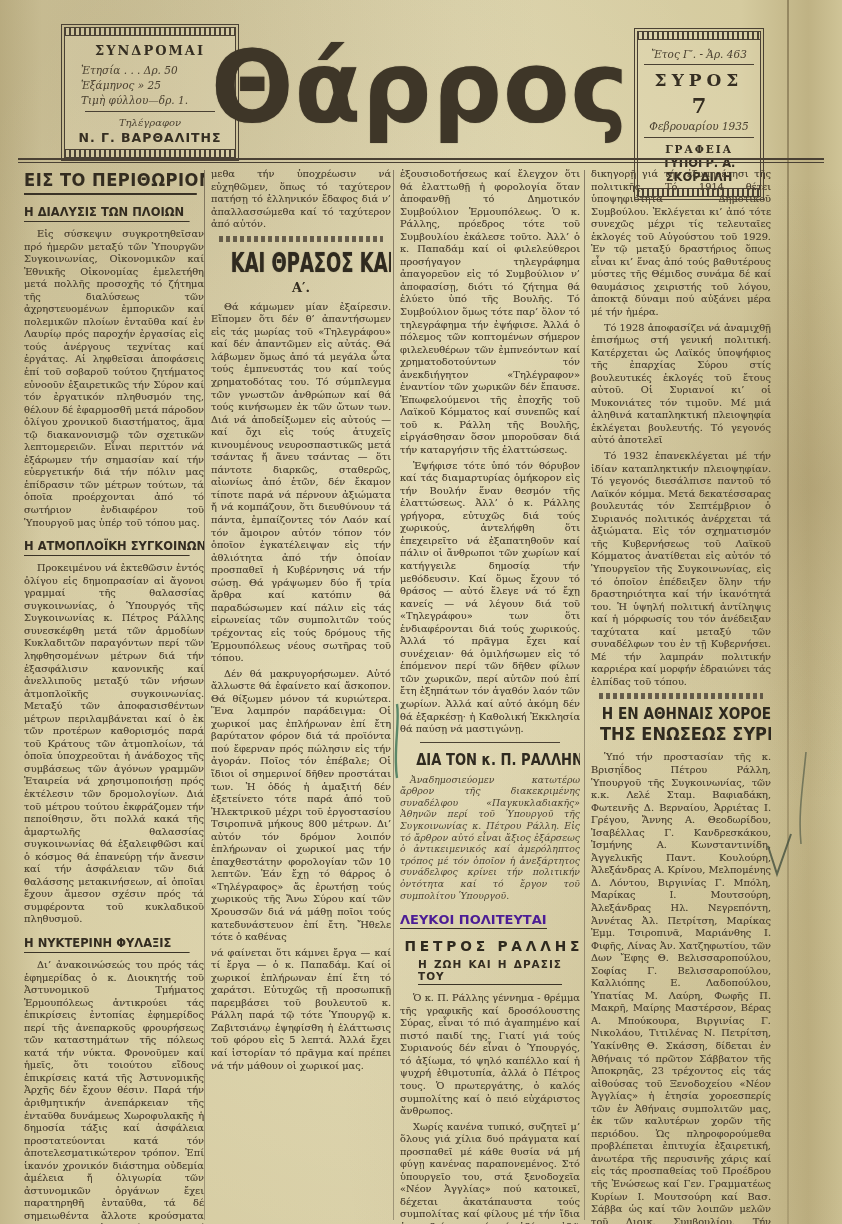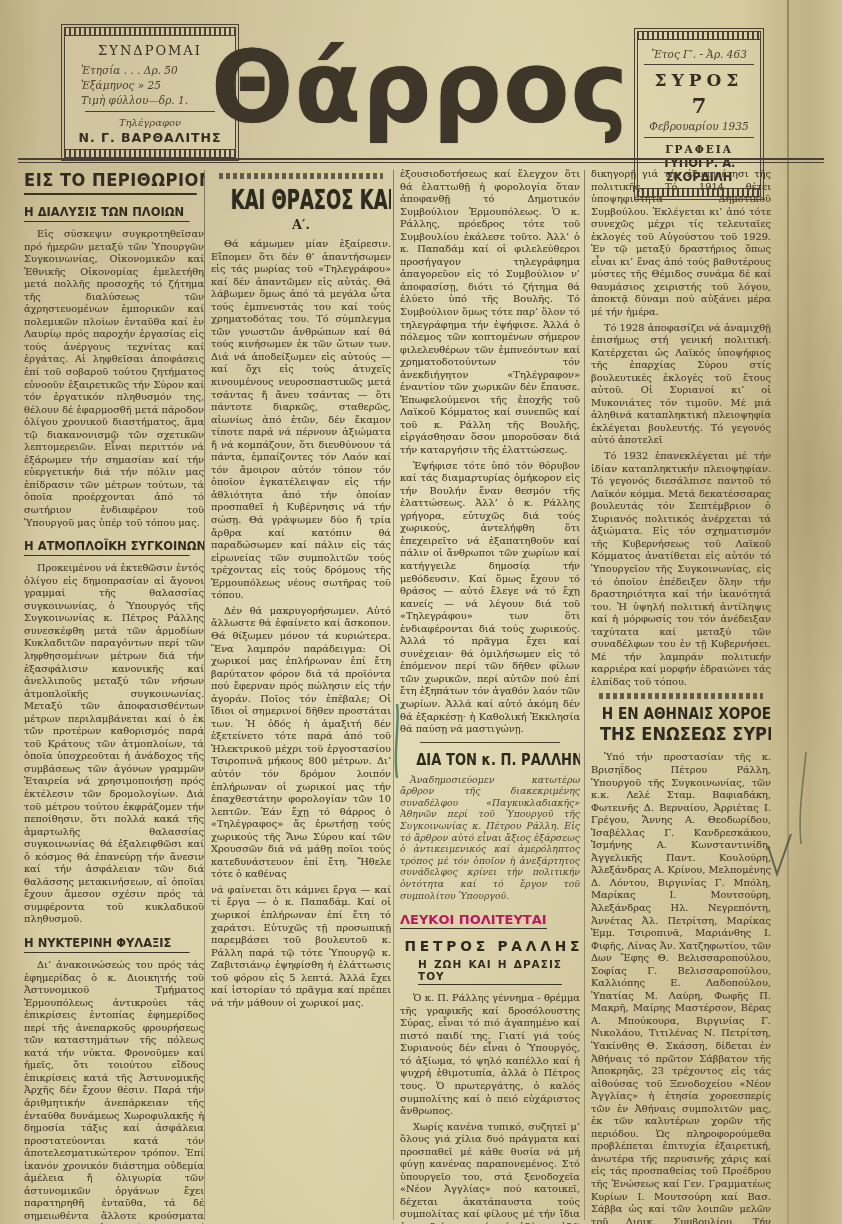--- a/index.html
+++ b/index.html
@@ -17,21 +17,21 @@
       radial-gradient(ellipse at 80% 90%, rgba(120,95,50,.12), transparent 35%),
       radial-gradient(ellipse at 45% 45%, rgba(255,250,228,.30), transparent 75%),
       linear-gradient(90deg,#c4b88c 0,#d6cca2 5%,#dad1a9 55%,#d5cb9f 88%,#bfb284 96%,#cfc497 100%);
     pointer-events:none;
   }
   #edge-crease{position:absolute;top:0;bottom:0;left:787px;width:2px;background:linear-gradient(180deg,rgba(90,75,45,.45),rgba(90,75,45,.2));}
   .box{position:absolute;border:1.5px solid #4a4134;outline:1px solid #4a4134;outline-offset:2px;background:rgba(235,228,195,.25);}
   .meander{height:7px;background-image:repeating-linear-gradient(90deg,#4a4134 0 2px,transparent 2px 5px);border-top:1.5px solid #4a4134;border-bottom:1.5px solid #4a4134;margin:-1px -1px 0 -1px;}
   .meander.bottom{margin:0 -1px -1px -1px;}
   .boxinner{padding:4px 6px;text-align:center;}
-  .sub-title{font-weight:normal;font-size:13px;letter-spacing:2px;color:#352e22;margin:3px 0 6px;}
+  .sub-title{font-weight:bold;font-size:13px;letter-spacing:2px;color:#352e22;margin:3px 0 6px;}
   .sub-line{font-size:10.5px;font-style:italic;margin:3px 4px;text-align:left;padding-left:6px;}
   .sub-div{height:1px;background:#4a4134;margin:5px 14px;}
   .sub-dir{font-size:10px;font-style:italic;margin:3px 0 2px;}
   .sub-dirname{font-weight:bold;font-size:12.5px;letter-spacing:1px;color:#352e22;font-family:"DejaVu Sans",sans-serif;}
   .iss-year{font-size:10.5px;font-style:italic;margin:4px 0 5px;border-bottom:1px solid #4a4134;padding-bottom:4px;}
   .iss-place{font-weight:bold;font-size:17px;letter-spacing:5px;color:#352e22;margin:3px 0;}
   .iss-day{font-weight:bold;font-size:21px;color:#352e22;margin:1px 0;}
   .iss-date{font-size:10.5px;font-style:italic;margin:2px 0 5px;border-bottom:1px solid #4a4134;padding-bottom:5px;}
   .iss-graf{font-weight:bold;font-size:10.5px;letter-spacing:2px;margin:3px 0 1px;color:#352e22;}
   .iss-typ{font-weight:bold;font-size:11.5px;color:#352e22;font-family:"DejaVu Sans",sans-serif;text-align:center;}
@@ -45,21 +45,21 @@
   #head-rule{position:absolute;left:18px;top:158px;width:806px;border-top:2.5px solid #4a4134;border-bottom:1px solid #4a4134;height:2px;}
   .vsep{position:absolute;top:170px;bottom:4px;width:1px;background:linear-gradient(180deg,#5a5040aa,#5a504077);}
   .col{position:absolute;top:168px;bottom:0;width:180px;overflow:hidden;text-align:justify;}
   .b-para,.b-cont{font-size:9.8px;line-height:12.55px;margin:0 0 3px 0;text-indent:13px;color:#4b4232;text-shadow:0 0 .5px rgba(70,58,40,.45);}
   .b-cont{text-indent:0;}
   .b-kicker{font-family:"DejaVu Sans",sans-serif;font-weight:bold;font-size:17px;letter-spacing:.5px;color:#332c20;border-bottom:2.5px solid #3a3327;padding-bottom:3px;margin:2px 0 7px;text-align:left;white-space:nowrap;transform:scaleX(.96);transform-origin:left;}
   .b-h2{font-family:"DejaVu Sans",sans-serif;font-weight:bold;font-size:12.5px;color:#332c20;border-bottom:1.5px solid #3a3327;padding-bottom:2px;margin:9px 0 6px;text-align:left;white-space:nowrap;transform:scaleX(.92);transform-origin:left;}
   .b-big{font-family:"DejaVu Sans",sans-serif;font-weight:bold;font-size:23px;color:#2f2a1f;margin:8px 0 4px;text-align:center;white-space:nowrap;transform:scale(.78,1.12);transform-origin:center;text-shadow:0 0 1px rgba(47,42,31,.7);}
   .b-subnum{font-weight:bold;font-size:13px;text-align:center;margin:2px 0 6px;color:#332c20;}
   .b-h3{font-family:"DejaVu Sans",sans-serif;font-weight:bold;font-size:16px;color:#2f2a1f;margin:7px 0 5px;text-align:center;white-space:nowrap;transform:scaleX(.82);transform-origin:center;}
-  .b-cross{font-family:"DejaVu Sans",sans-serif;font-weight:bold;font-size:13px;color:#be185d;border-bottom:1.5px solid #3a3327;display:inline-block;padding-bottom:1px;margin:7px 0 4px;text-align:left;}
+  .b-cross{font-family:"DejaVu Sans",sans-serif;font-weight:bold;font-size:13px;color:#4c1d95;border-bottom:1.5px solid #3a3327;display:inline-block;padding-bottom:1px;margin:7px 0 4px;text-align:left;}
   .b-name{font-family:"DejaVu Sans",sans-serif;font-weight:bold;font-size:14.5px;letter-spacing:4px;text-align:center;color:#2f2a1f;margin:5px 0 4px;white-space:nowrap;transform:scaleX(.95);transform-origin:center;}
   .b-sub{font-family:"DejaVu Sans",sans-serif;font-weight:bold;font-size:10.5px;letter-spacing:1px;color:#332c20;border-bottom:1px solid #3a3327;padding-bottom:2px;margin:2px 18px 7px;}
   .b-feat{font-family:"DejaVu Sans",sans-serif;font-weight:bold;font-size:15.5px;color:#2f2a1f;text-align:center;margin:2px 0 0;white-space:nowrap;transform:scaleX(.88);transform-origin:center;}
   .b-feat2{font-family:"DejaVu Sans",sans-serif;font-weight:bold;font-size:18px;color:#2f2a1f;text-align:center;margin:0 0 7px;white-space:nowrap;transform:scaleX(.9);transform-origin:center;}
   .b-intro{font-size:9.3px;line-height:11.6px;font-style:italic;margin:0 0 4px;text-indent:10px;color:#4b4232;}
   .b-orn{height:6px;background-image:repeating-linear-gradient(90deg,#4a4134 0 4px,transparent 4px 7px);margin:5px 8px 6px;opacity:.8;}
   .b-rule{height:0;border-top:1.5px solid #4a4134;margin:6px 20px 4px;}
   #penmarks{position:absolute;inset:0;pointer-events:none;}
 </style>
 </head>
@@ -106,20 +106,21 @@
 <div class="col" style="left:24px;" id="col0">
     <div class="b-kicker">ΕΙΣ ΤΟ ΠΕΡΙΘΩΡΙΟΝ</div>
     <div class="b-h2">Η ΔΙΑΛΥΣΙΣ ΤΩΝ ΠΛΟΙΩΝ</div>
     <div class="b-para">Εἰς σύσκεψιν συγκροτηθεῖσαν πρό ἡμερῶν μεταξύ τῶν Ὑπουργῶν Συγκοινωνίας, Οἰκονομικῶν καί Ἐθνικῆς Οἰκονομίας ἐμελετήθη μετά πολλῆς προσοχῆς τό ζήτημα τῆς διαλύσεως τῶν ἀχρηστευομένων ἐμπορικῶν καί πολεμικῶν πλοίων ἐνταῦθα καί ἐν Λαυρίῳ πρός παροχήν ἐργασίας εἰς τούς ἀνέργους τεχνίτας καί ἐργάτας. Αἱ ληφθεῖσαι ἀποφάσεις ἐπί τοῦ σοβαροῦ τούτου ζητήματος εὐνοοῦν ἐξαιρετικῶς τήν Σύρον καί τόν ἐργατικόν πληθυσμόν της, θέλουν δέ ἐφαρμοσθῆ μετά πάροδον ὀλίγου χρονικοῦ διαστήματος, ἅμα τῷ διακανονισμῷ τῶν σχετικῶν λεπτομερειῶν. Εἶναι περιττόν νά ἐξάρωμεν τήν σημασίαν καί τήν εὐεργετικήν διά τήν πόλιν μας ἐπίδρασιν τῶν μέτρων τούτων, τά ὁποῖα προέρχονται ἀπό τό σωτήριον ἐνδιαφέρον τοῦ Ὑπουργοῦ μας ὑπέρ τοῦ τόπου μας.</div>
     <div class="b-h2">Η ΑΤΜΟΠΛΟΪΚΗ ΣΥΓΚΟΙΝΩΝΙΑ</div>
     <div class="b-para">Προκειμένου νά ἐκτεθῶσιν ἐντός ὀλίγου εἰς δημοπρασίαν αἱ ἄγονοι γραμμαί τῆς θαλασσίας συγκοινωνίας, ὁ Ὑπουργός τῆς Συγκοινωνίας κ. Πέτρος Ράλλης συνεσκέφθη μετά τῶν ἁρμοδίων Κυκλαδιτῶν παραγόντων περί τῶν ληφθησομένων μέτρων διά τήν ἐξασφάλισιν κανονικῆς καί ἀνελλιποῦς μεταξύ τῶν νήσων ἀτμοπλοϊκῆς συγκοινωνίας. Μεταξύ τῶν ἀποφασισθέντων μέτρων περιλαμβάνεται καί ὁ ἐκ τῶν προτέρων καθορισμός παρά τοῦ Κράτους τῶν ἀτμοπλοίων, τά ὁποῖα ὑποχρεοῦται ἡ ἀνάδοχος τῆς συμβάσεως τῶν ἀγόνων γραμμῶν Ἑταιρεία νά χρησιμοποιήσῃ πρός ἐκτέλεσιν τῶν δρομολογίων. Διά τοῦ μέτρου τούτου ἐκφράζομεν τήν πεποίθησιν, ὅτι πολλά κακά τῆς ἁμαρτωλῆς θαλασσίας συγκοινωνίας θά ἐξαλειφθῶσι καί ὁ κόσμος θά ἐπανεύρῃ τήν ἄνεσιν καί τήν ἀσφάλειαν τῶν διά θαλάσσης μετακινήσεων, αἱ ὁποῖαι ἔχουν ἄμεσον σχέσιν πρός τά συμφέροντα τοῦ κυκλαδικοῦ πληθυσμοῦ.</div>
     <div class="b-h2">Η ΝΥΚΤΕΡΙΝΗ ΦΥΛΑΞΙΣ</div>
     <div class="b-para">Δι’ ἀνακοινώσεώς του πρός τάς ἐφημερίδας ὁ κ. Διοικητής τοῦ Ἀστυνομικοῦ Τμήματος Ἑρμουπόλεως ἀντικρούει τάς ἐπικρίσεις ἐντοπίας ἐφημερίδος περί τῆς ἀνεπαρκοῦς φρουρήσεως τῶν καταστημάτων τῆς πόλεως κατά τήν νύκτα. Φρονοῦμεν καί ἡμεῖς, ὅτι τοιούτου εἴδους ἐπικρίσεις κατά τῆς Ἀστυνομικῆς Ἀρχῆς δέν ἔχουν θέσιν. Παρά τήν ἀριθμητικήν ἀνεπάρκειαν τῆς ἐνταῦθα δυνάμεως Χωροφυλακῆς ἡ δημοσία τάξις καί ἀσφάλεια προστατεύονται κατά τόν ἀποτελεσματικώτερον τρόπον. Ἐπί ἱκανόν χρονικόν διάστημα οὐδεμία ἀμέλεια ἤ ὀλιγωρία τῶν ἀστυνομικῶν ὀργάνων ἔχει παρατηρηθῆ ἐνταῦθα, τά δέ σημειωθέντα ἄλλοτε κρούσματα μικροκλοπῶν ἀνεκαλύφθησαν καί κατεστάλησαν ἐγκαίρως. Ἡ φρούρησις ἄλλωστε τῶν καταστημάτων κατά τάς νυκτερινάς ὥρας ἐνεργεῖται μετά πολλοῦ ζήλου καί ἐντατικῆς προσοχῆς, ὥστε οὐδεμία ἀφορμή ἐναντίον τῆς Ἀστυνομικῆς Ἀρχῆς νά δικαιολογῆται.</div>
   </div>
 <div class="col" style="left:211px;" id="col1">
+    <div class="b-cont">μεθα τήν ὑποχρέωσιν νά εὐχηθῶμεν, ὅπως τό ταχύτερον πατήσῃ τό ἑλληνικόν ἔδαφος διά ν’ ἀπαλλασσώμεθα καί τό ταχύτερον ἀπό αὐτόν.</div>
     <div class="b-orn"></div>
     <div class="b-big">ΚΑΙ ΘΡΑΣΟΣ ΚΑΙ ΨΕΥΔΟΣ</div>
     <div class="b-subnum">Α′.</div>
     <div class="b-para">Θά κάμωμεν μίαν ἐξαίρεσιν. Εἴπομεν ὅτι δέν θ’ ἀπαντήσωμεν εἰς τάς μωρίας τοῦ «Τηλεγράφου» καί δέν ἀπαντῶμεν εἰς αὐτάς. Θά λάβωμεν ὅμως ἀπό τά μεγάλα ὦτα τούς ἐμπνευστάς του καί τούς χρηματοδότας του. Τό σύμπλεγμα τῶν γνωστῶν ἀνθρώπων καί θά τούς κινήσωμεν ἐκ τῶν ὤτων των. Διά νά ἀποδείξωμεν εἰς αὐτούς — καί ὄχι εἰς τούς ἀτυχεῖς κινουμένους νευροσπαστικῶς μετά τσάντας ἤ ἄνευ τσάντας — ὅτι πάντοτε διαρκῶς, σταθερῶς, αἰωνίως ἀπό ἐτῶν, δέν ἔκαμον τίποτε παρά νά πέρνουν ἀξιώματα ἤ νά κομπάζουν, ὅτι διευθύνουν τά πάντα, ἐμπαίζοντες τόν Λαόν καί τόν ἄμοιρον αὐτόν τόπον τόν ὁποῖον ἐγκατέλειψαν εἰς τήν ἀθλιότητα ἀπό τήν ὁποίαν προσπαθεῖ ἡ Κυβέρνησις νά τήν σώσῃ. Θά γράψωμεν δύο ἤ τρία ἄρθρα καί κατόπιν θά παραδώσωμεν καί πάλιν εἰς τάς εἰρωνείας τῶν συμπολιτῶν τούς τρέχοντας εἰς τούς δρόμους τῆς Ἑρμουπόλεως νέους σωτῆρας τοῦ τόπου.</div>
     <div class="b-para">Δέν θά μακρυγορήσωμεν. Αὐτό ἄλλωστε θά ἐφαίνετο καί ἄσκοπον. Θά θίξωμεν μόνον τά κυριώτερα. Ἕνα λαμπρόν παράδειγμα: Οἱ χωρικοί μας ἐπλήρωναν ἐπί ἔτη βαρύτατον φόρον διά τά προϊόντα πού ἔφερναν πρός πώλησιν εἰς τήν ἀγοράν. Ποῖος τόν ἐπέβαλε; Οἱ ἴδιοι οἱ σημερινοί δῆθεν προστάται των. Ἡ ὁδός ἡ ἀμαξιτή δέν ἐξετείνετο τότε παρά ἀπό τοῦ Ἠλεκτρικοῦ μέχρι τοῦ ἐργοστασίου Τσιροπινᾶ μήκους 800 μέτρων. Δι’ αὐτόν τόν δρόμον λοιπόν ἐπλήρωναν οἱ χωρικοί μας τήν ἐπαχθεστάτην φορολογίαν τῶν 10 λεπτῶν. Ἐάν ἔχῃ τό θάρρος ὁ «Τηλέγραφος» ἄς ἐρωτήσῃ τούς χωρικούς τῆς Ἄνω Σύρου καί τῶν Χρουσσῶν διά νά μάθῃ ποῖοι τούς κατεδυνάστευον ἐπί ἔτη. Ἤθελε τότε ὁ καθένας</div>
     <div class="b-cont">νά φαίνεται ὅτι κάμνει ἔργα — καί τί ἔργα — ὁ κ. Παπαδάμ. Καί οἱ χωρικοί ἐπλήρωναν ἐπί ἔτη τό χαράτσι. Εὐτυχῶς τῇ προσωπικῇ παρεμβάσει τοῦ βουλευτοῦ κ. Ράλλη παρά τῷ τότε Ὑπουργῷ κ. Ζαβιτσιάνῳ ἐψηφίσθη ἡ ἐλάττωσις τοῦ φόρου εἰς 5 λεπτά. Ἀλλά ἔχει καί ἱστορίαν τό πρᾶγμα καί πρέπει νά τήν μάθουν οἱ χωρικοί μας.</div>
   </div>
 <div class="col" style="left:400px;" id="col2"><div class="b-cont">ἐξουσιοδοτήσεως καί ἔλεγχον ὅτι θά ἐλαττωθῇ ἡ φορολογία ὅταν ἀποφανθῇ τό Δημοτικόν Συμβούλιον Ἑρμουπόλεως. Ὁ κ. Ράλλης, πρόεδρος τότε τοῦ Συμβουλίου ἐκάλεσε τοῦτο. Ἀλλ’ ὁ κ. Παπαδάμ καί οἱ φιλελεύθεροι προσήγαγον τηλεγράφημα ἀπαγορεῦον εἰς τό Συμβούλιον ν’ ἀποφασίσῃ, διότι τό ζήτημα θά ἐλύετο ὑπό τῆς Βουλῆς. Τό Συμβούλιον ὅμως τότε παρ’ ὅλον τό τηλεγράφημα τήν ἐψήφισε. Ἀλλά ὁ πόλεμος τῶν κοπτομένων σήμερον φιλελευθέρων τῶν ἐμπνεόντων καί χρηματοδοτούντων τόν ἀνεκδιήγητον «Τηλέγραφον» ἐναντίον τῶν χωρικῶν δέν ἔπαυσε. Ἐπωφελούμενοι τῆς ἐποχῆς τοῦ Λαϊκοῦ Κόμματος καί συνεπῶς καί τοῦ κ. Ράλλη τῆς Βουλῆς, εἰργάσθησαν ὅσον μποροῦσαν διά τήν καταργήσιν τῆς ἐλαττώσεως.</div><div class="b-para">Ἐψήφισε τότε ὑπό τόν θόρυβον καί τάς διαμαρτυρίας ὁμήκορον εἰς τήν Βουλήν ἕναν θεσμόν τῆς ἐλαττώσεως. Ἀλλ’ ὁ κ. Ράλλης γρήγορα, εὐτυχῶς διά τούς χωρικούς, ἀντελήφθη ὅτι ἐπεχειρεῖτο νά ἐξαπατηθοῦν καί πάλιν οἱ ἄνθρωποι τῶν χωρίων καί κατήγγειλε δημοσίᾳ τήν μεθόδευσιν. Καί ὅμως ἔχουν τό θράσος — αὐτό ἔλεγε νά τό ἔχῃ κανείς — νά λέγουν διά τοῦ «Τηλεγράφου» των ὅτι ἐνδιαφέρονται διά τούς χωρικούς. Ἀλλά τό πρᾶγμα ἔχει καί συνέχειαν· θά ὁμιλήσωμεν εἰς τό ἑπόμενον περί τῶν δῆθεν φίλων τῶν χωρικῶν, περί αὐτῶν πού ἐπί ἔτη ἐξηπάτων τόν ἀγαθόν λαόν τῶν χωρίων. Ἀλλά καί αὐτό ἀκόμη δέν θά ἐξαρκέσῃ· ἡ Καθολική Ἐκκλησία θά παύσῃ νά μαστιγώνῃ.</div><div class="b-rule"></div><div class="b-h3">ΔΙΑ ΤΟΝ κ. Π. ΡΑΛΛΗΝ</div><div class="b-intro">Ἀναδημοσιεύομεν κατωτέρω ἄρθρον τῆς διακεκριμένης συναδέλφου «Παγκυκλαδιακῆς» Ἀθηνῶν περί τοῦ Ὑπουργοῦ τῆς Συγκοινωνίας κ. Πέτρου Ράλλη. Εἰς τό ἄρθρον αὐτό εἶναι ἄξιος ἐξάρσεως ὁ ἀντικειμενικός καί ἀμερόληπτος τρόπος μέ τόν ὁποῖον ἡ ἀνεξάρτητος συνάδελφος κρίνει τήν πολιτικήν ὀντότητα καί τό ἔργον τοῦ συμπολίτου Ὑπουργοῦ.</div><div class="b-cross">ΛΕΥΚΟΙ ΠΟΛΙΤΕΥΤΑΙ</div><div class="b-name">ΠΕΤΡΟΣ ΡΑΛΛΗΣ</div><div class="b-sub">Η ΖΩΗ ΚΑΙ Η ΔΡΑΣΙΣ ΤΟΥ</div><div class="b-para">Ὁ κ. Π. Ράλλης γέννημα - θρέμμα τῆς γραφικῆς καί δροσόλουστης Σύρας, εἶναι τό πιό ἀγαπημένο καί πιστό παιδί της. Γιατί γιά τούς Συριανούς δέν εἶναι ὁ Ὑπουργός, τό ἀξίωμα, τό ψηλό καπέλλο καί ἡ ψυχρή ἐθιμοτυπία, ἀλλά ὁ Πέτρος τους. Ὁ πρωτεργάτης, ὁ καλός συμπολίτης καί ὁ πειό εὐχάριστος ἄνθρωπος.</div><div class="b-para">Χωρίς κανένα τυπικό, συζητεῖ μ’ ὅλους γιά χίλια δυό πράγματα καί προσπαθεῖ μέ κάθε θυσία νά μή φύγῃ κανένας παραπονεμένος. Στό ὑπουργεῖο του, στά ξενοδοχεῖα «Νέον Ἀγγλίας» πού κατοικεῖ, δέχεται ἀκατάπαυστα τούς συμπολίτας καί φίλους μέ τήν ἴδια ἐγκαρδιότητα πού τούς ἐδέχετο ἐδῶ καί λίγε στή Σύρα. Κι’ οἱ Συριανοί τόν τιμοῦν γιά τήν καλή του καρδιά καί τούς περιποιεῖ.</div></div>
 <div class="col" style="left:591px;" id="col3">
     <div class="b-cont">δικηγορῇ γιά τήν ἐξυπηρέτησι τῆς πολιτικῆς. Τό 1914 θέτει ὑποψηφιότητα Δημοτικοῦ Συμβούλου. Ἐκλέγεται κι’ ἀπό τότε συνεχῶς μέχρι τίς τελευταῖες ἐκλογές τοῦ Αὐγούστου τοῦ 1929. Ἐν τῷ μεταξύ δραστήριος ὅπως εἶναι κι’ ἕνας ἀπό τούς βαθυτέρους μύστες τῆς Θέμιδος συνάμα δέ καί θαυμάσιος χειριστής τοῦ λόγου, ἀποκτᾷ δύναμι πού αὐξάνει μέρα μέ τήν ἡμέρα.</div>

